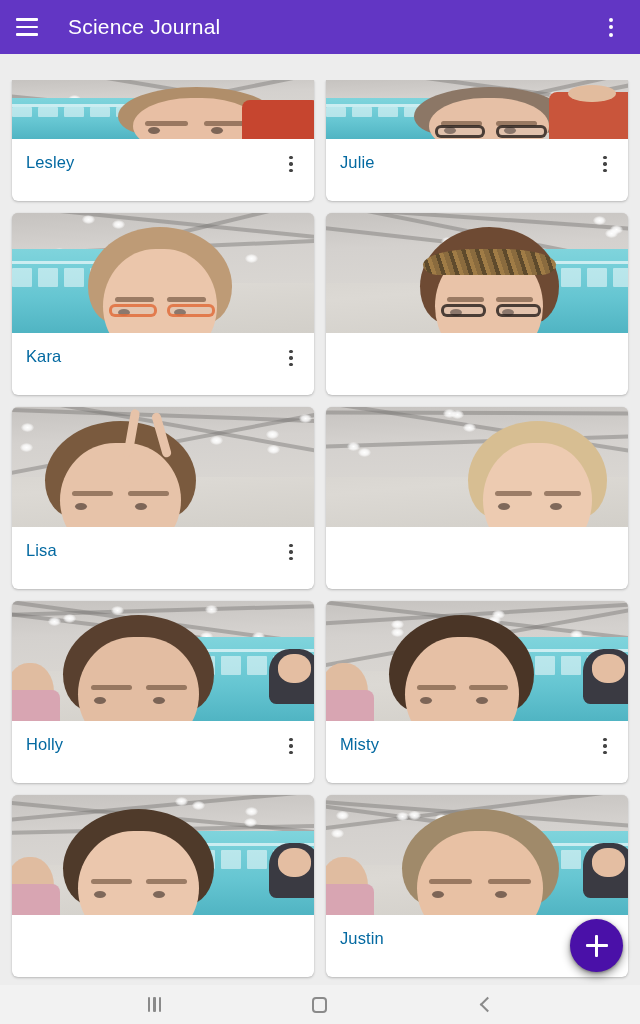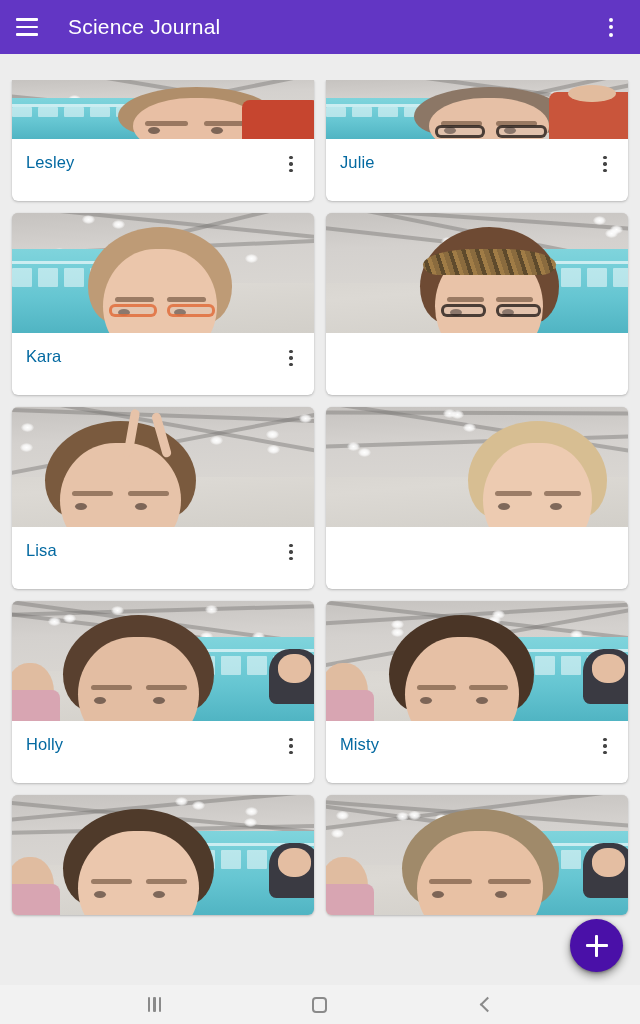--- a/index.html
+++ b/index.html
@@ -504,20 +504,28 @@
               <div class="brow" style="left:34%;width:14.280000000000001%;top:84px"></div>
               <div class="brow" style="left:53.52%;width:14.280000000000001%;top:84px"></div>
               <div class="eye" style="left:35%;top:96px"></div>
               <div class="eye" style="left:56.04%;top:96px"></div>
               <div style="position:absolute;left:-2%;width:16%;top:62.400000000000006px;height:62.400000000000006px;background:#E0BCA0;border-radius:46% 46% 20% 20%"></div>
               <div style="position:absolute;left:-3%;width:19%;top:88.8px;height:40.800000000000004px;background:#D8A5B2;border-radius:8px 8px 0 0"></div>
               <div style="position:absolute;right:-2%;width:17%;top:48px;height:55.2px;background:#3A3A42;border-radius:40% 40% 14% 14%"></div>
               <div style="position:absolute;right:1%;width:11%;top:52.8px;height:28.799999999999997px;background:#E4BEA2;border-radius:46%"></div>
             </div>
           </div>
+          <div class="card-foot">
+            <span class="card-title">Justin</span>
+            <span class="card-more">
+              <i></i>
+              <i></i>
+              <i></i>
+            </span>
+          </div>
         </div>
       </div>
   </div>
 
   <div class="fab">
     <span class="plus"></span>
   </div>
 
   <div class="navbar">
     <div class="nav-btn">

